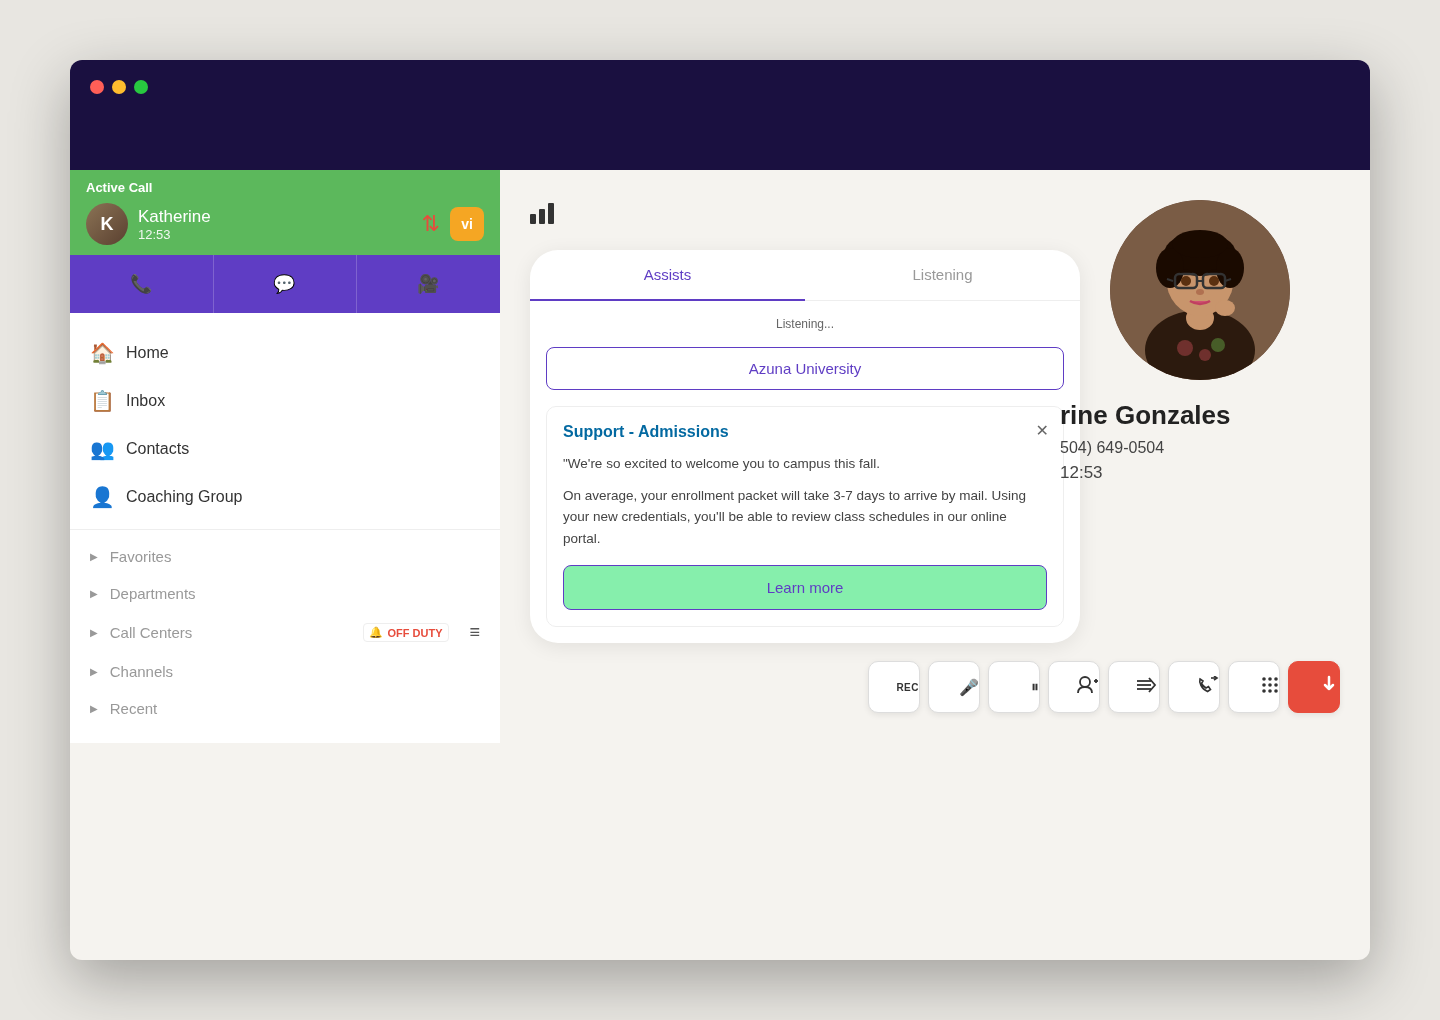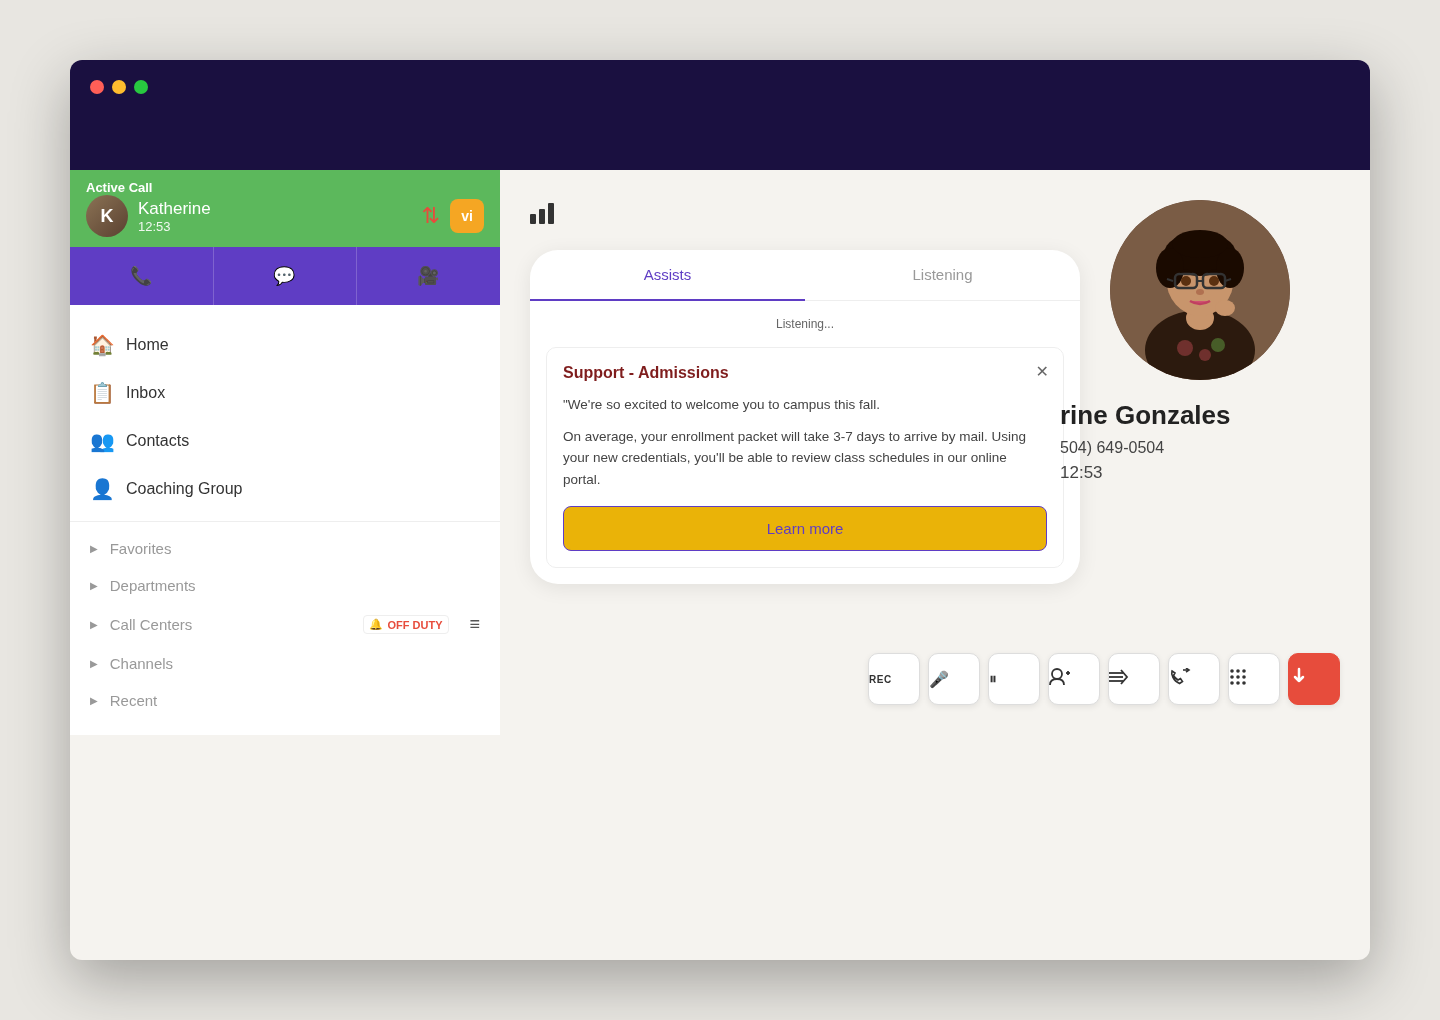--- a/index.html
+++ b/index.html
@@ -55,20 +55,21 @@
       flex-direction: column;
     }
     .active-call-banner {
       background: #5cb85c;
       padding: 10px 16px;
     }
     .active-call-label {
       color: #fff;
       font-size: 13px;
       font-weight: 600;
+      margin-bottom: 8px;
     }
     .call-info {
       display: flex;
       align-items: center;
       justify-content: space-between;
     }
     .caller-details {
       flex: 1;
       margin-left: 10px;
     }
@@ -235,21 +236,21 @@
     .assist-card {
       margin: 0 16px 16px;
       border: 1px solid #eee;
       border-radius: 10px;
       padding: 16px;
       position: relative;
     }
     .card-title {
       font-size: 16px;
       font-weight: 700;
-      color: #7f1d1d;
+      color: #0369a1;
       margin-bottom: 12px;
     }
     .card-close {
       position: absolute;
       top: 14px;
       right: 14px;
       cursor: pointer;
       color: #666;
       font-size: 16px;
       background: none;
@@ -261,21 +262,21 @@
       line-height: 1.6;
       margin-bottom: 10px;
     }
     .learn-more-btn {
       display: block;
       width: 100%;
       margin-top: 16px;
       padding: 13px;
       border: 1.5px solid #5f3dc4;
       border-radius: 8px;
-      background: #eab308;
+      background: #86efac;
       color: #5f3dc4;
       font-size: 15px;
       font-weight: 500;
       cursor: pointer;
       text-align: center;
     }
     
     .contact-card {
       position: absolute;
       right: 30px;
@@ -320,21 +321,21 @@
       align-items: center;
     }
     .toolbar-btn {
       width: 52px;
       height: 52px;
       background: #fff;
       border: 1px solid #ddd;
       border-radius: 10px;
       display: flex;
       align-items: center;
-      justify-content: flex-start;
+      justify-content: flex-end;
       cursor: pointer;
       font-size: 16px;
       color: #333;
       box-shadow: 0 2px 6px rgba(0,0,0,0.08);
     }
     .toolbar-btn-red {
       background: #e74c3c;
       border-color: #e74c3c;
       color: #fff;
       border-radius: 10px;
@@ -462,20 +463,21 @@
 
       <div class="assists-panel">
 
         <div class="panel-tabs">
           <div class="panel-tab active">Assists</div>
           <div class="panel-tab">Listening</div>
         </div>
 
         <div class="listening-text">Listening...</div>
 
+        <div class="university-tag">Azuna University</div>
 
         <div class="assist-card">
           <div class="card-title">Support - Admissions</div>
           <button class="card-close">✕</button>
 
           <p class="card-text">"We're so excited to welcome you to campus this fall.</p>
           <p class="card-text">On average, your enrollment packet will take 3-7 days to arrive by mail. Using your new credentials, you'll be able to review class schedules in our online portal.</p>
 
           <button class="learn-more-btn">Learn more</button>
         </div>

